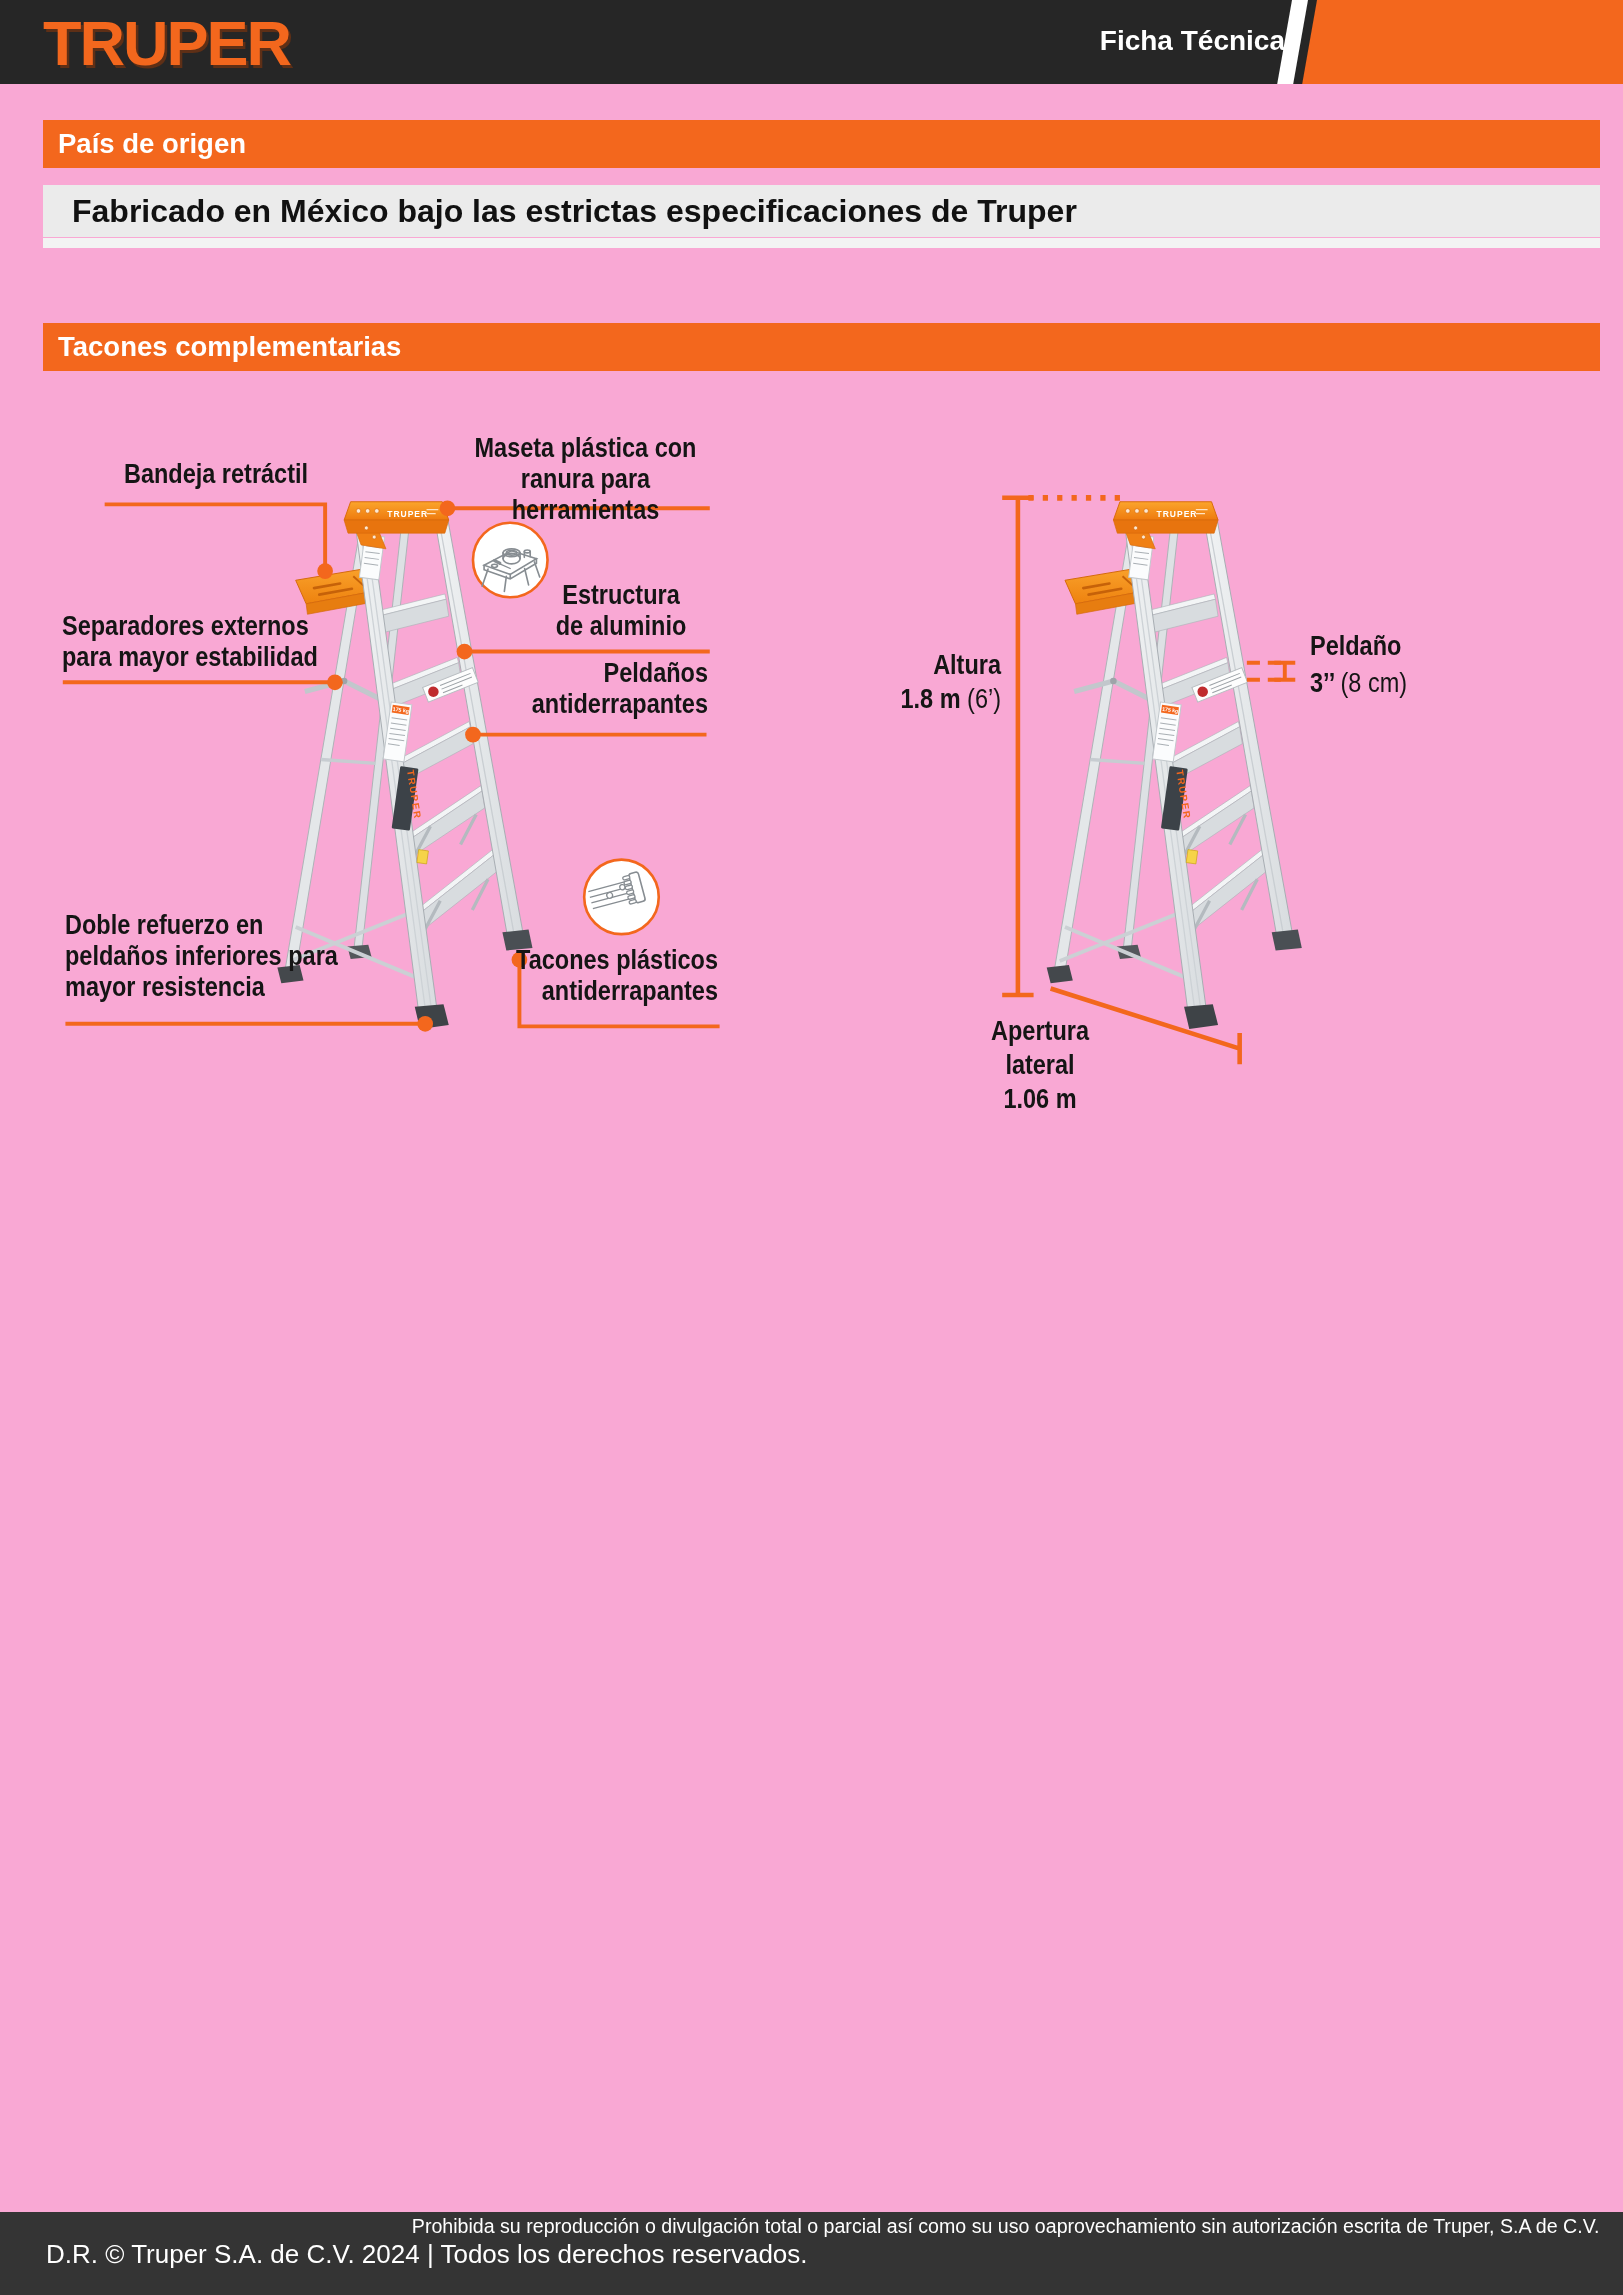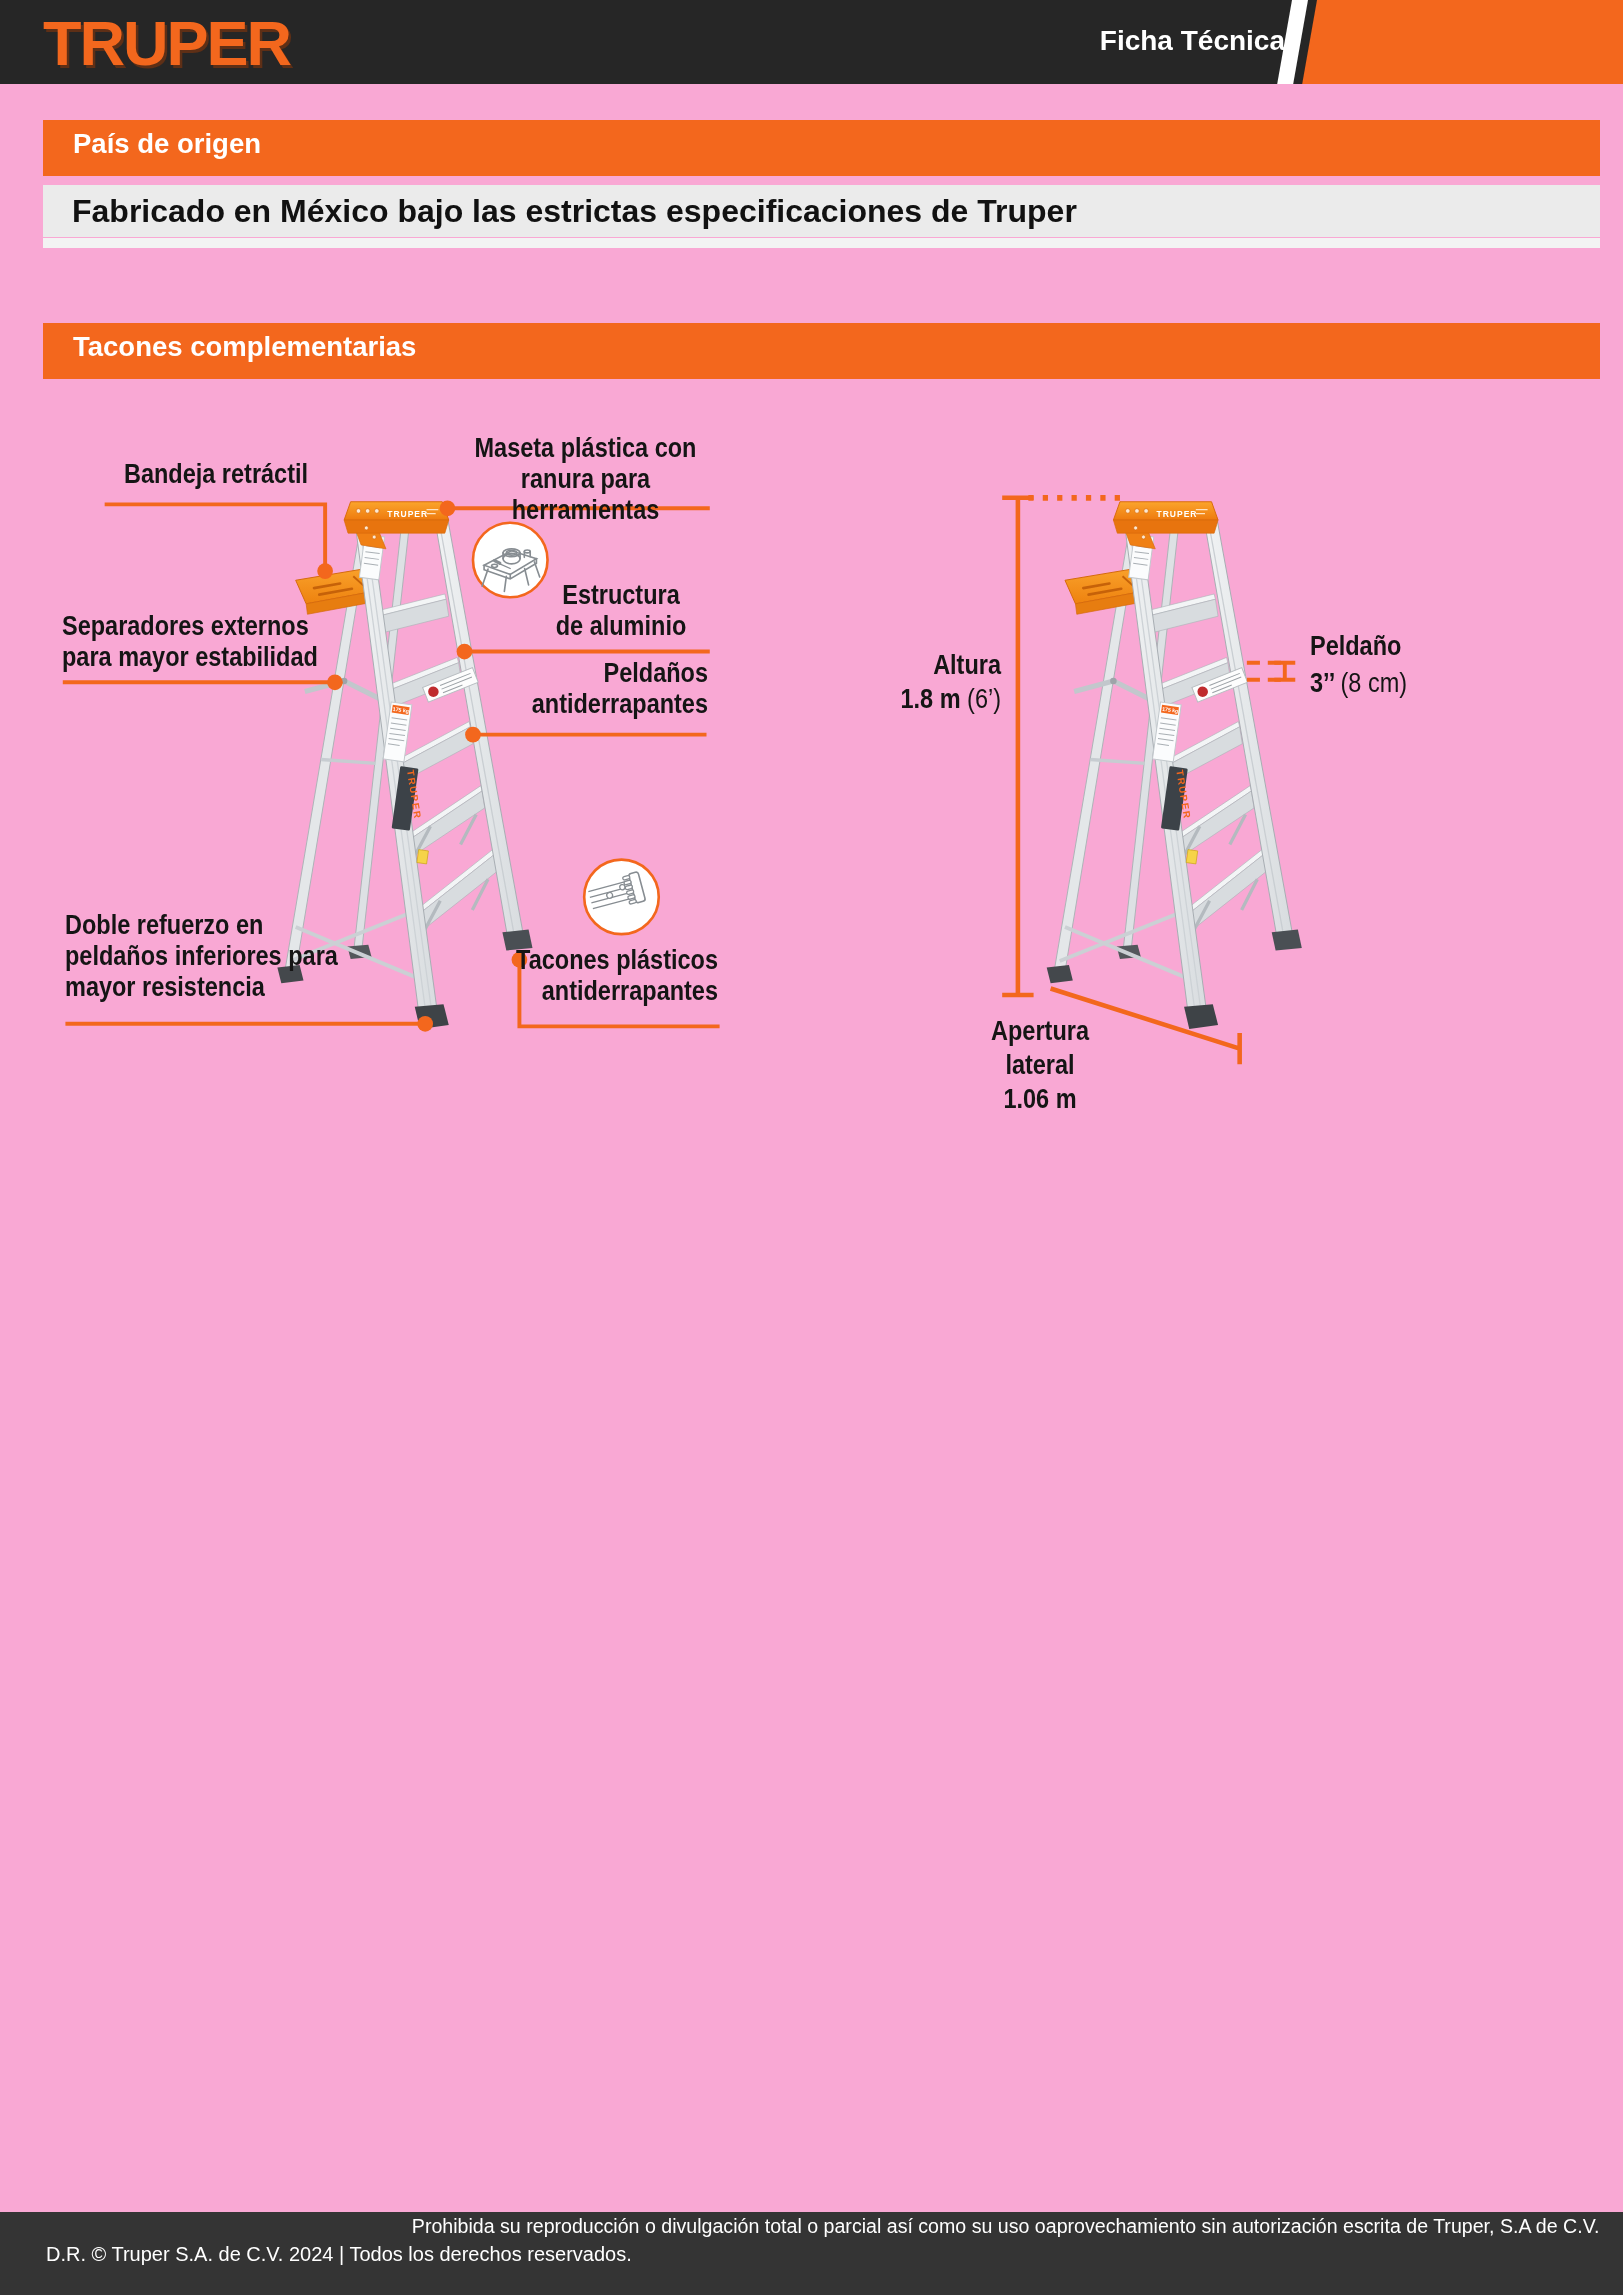--- a/index.html
+++ b/index.html
@@ -14,42 +14,42 @@
   .header{position:absolute;left:0;top:0;width:1623px;height:84px;background:var(--header-bg);overflow:hidden;}
   .logo{position:absolute;left:43px;top:6.5px;font-size:63px;font-weight:700;letter-spacing:-2px;
         color:var(--accent);text-shadow:2.6px 2.6px 0 rgba(150,55,5,.5);}
   .doc-type{position:absolute;right:338px;top:25px;font-size:28px;font-weight:700;color:#fff;}
   .hd-stripe{position:absolute;left:1292px;top:0;width:15.7px;height:84px;background:#fff;
              transform:skewX(-10deg);transform-origin:0 0;}
   .hd-block{position:absolute;left:1317px;top:0;width:340px;height:84px;background:var(--accent);
             transform:skewX(-10deg);transform-origin:0 0;}
 
   
-  .bar{position:absolute;left:43px;width:1557px;height:56px;background:var(--accent);
-       color:#fff;font-size:27.5px;font-weight:700;line-height:48px;padding-left:30px;}
+  .bar{position:absolute;left:43px;width:1557px;height:48px;background:var(--accent);
+       color:#fff;font-size:27.5px;font-weight:700;line-height:48px;padding-left:15px;}
   .bar.origin{top:120px;} .bar.images{top:323px;}
   .body-bar{position:absolute;left:43px;top:185px;width:1557px;height:52px;background:var(--body-bar-bg);
             color:#111;font-size:32px;font-weight:700;line-height:52px;padding-left:29px;}
   .body-strip{position:absolute;left:43px;top:238px;width:1557px;height:9.8px;background:#F3F3F3;}
 
   
   .lbl{position:absolute;font-weight:700;font-size:27px;line-height:31px;color:var(--ink);}
   .sxc{transform:scaleX(.87);transform-origin:50% 0;text-align:center;}
   .sxl{transform:scaleX(.87);transform-origin:0 0;text-align:left;}
   .sxr{transform:scaleX(.87);transform-origin:100% 0;text-align:right;}
   .dim{line-height:34px;}
   .thin{font-weight:400;}
 
   svg .acc-s{stroke:var(--accent);}
   svg .acc-f{fill:var(--accent);}
   svg text{font-family:"Liberation Sans","DejaVu Sans",sans-serif;}
 
   
   .footer{position:absolute;left:0;top:2212px;width:1623px;height:84px;background:var(--footer-bg);color:#fff;}
-  .foot-left{position:absolute;left:46px;top:0;height:84px;display:flex;align-items:center;font-size:20px;}
+  .foot-left{position:absolute;left:46px;top:0;height:84px;display:flex;align-items:center;font-size:26px;}
   .foot-right{position:absolute;right:23.6px;top:0;height:84px;display:flex;flex-direction:row;
               justify-content:center;text-align:right;font-size:19.6px;line-height:28px;}
 </style>
 </head>
 <body>
 
 <div class="page">
 
   <div class="header">
     <div class="logo">TRUPER</div>

